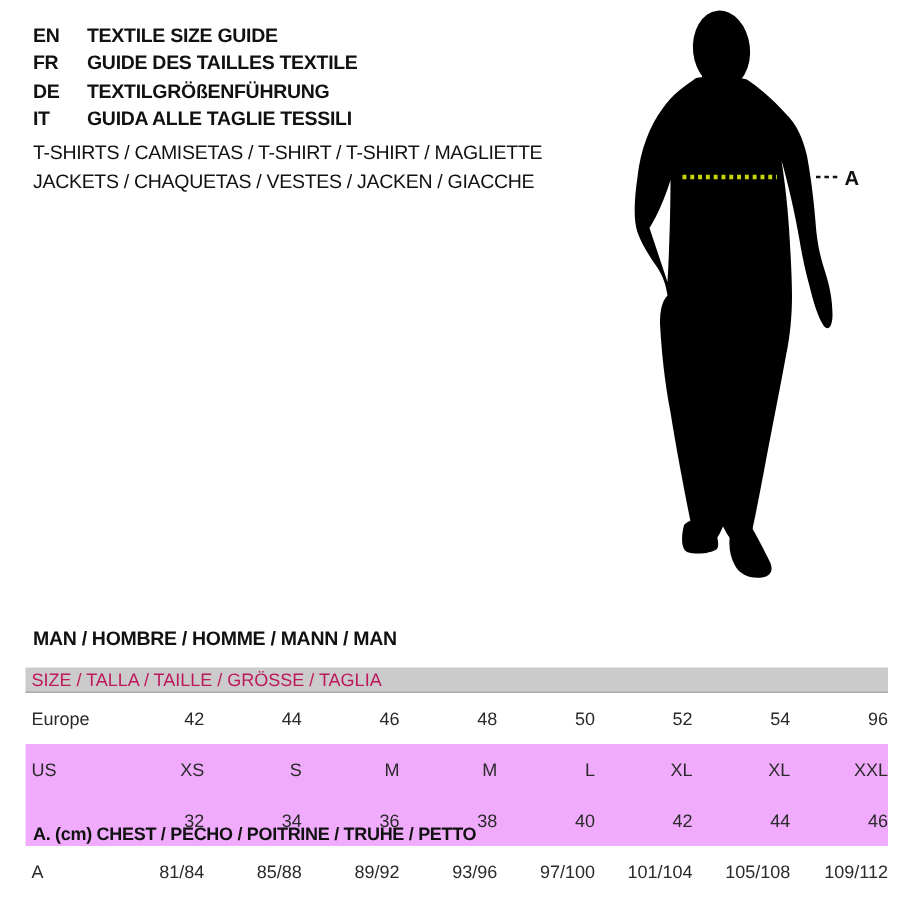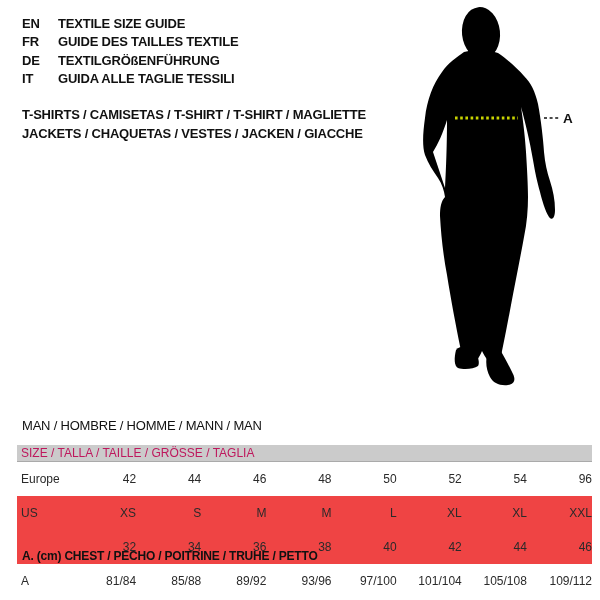--- a/index.html
+++ b/index.html
@@ -5,30 +5,30 @@
   html,body{margin:0;padding:0;background:#fff;}
   .canvas{
     position:relative;width:600px;height:600px;background:#ffffff;overflow:hidden;
     font-family:"Liberation Sans","DejaVu Sans",sans-serif;color:#111;
   }
   
   .lang-list{position:absolute;left:22px;top:15px;font-size:13px;font-weight:700;letter-spacing:-0.2px;line-height:18.3px;}
   .lang-row{display:flex;}
   .lang-code{width:36px;flex:0 0 36px;}
   
-  .products{position:absolute;left:22px;top:105px;font-size:13px;font-weight:700;letter-spacing:-0.2px;line-height:19px;white-space:nowrap;}
+  .products{position:absolute;left:22px;top:92px;font-size:13px;font-weight:400;letter-spacing:-0.2px;line-height:19px;white-space:nowrap;}
   
   .figure-wrap{position:absolute;left:400px;top:0;width:200px;height:400px;}
   
-  .man-heading{position:absolute;left:22px;top:418px;font-size:13px;font-weight:400;letter-spacing:-0.2px;}
+  .man-heading{position:absolute;left:22px;top:418px;font-size:13px;font-weight:700;letter-spacing:-0.2px;}
   
   .size-table{position:absolute;left:17px;top:445px;width:575px;font-size:12px;color:#2a2a2a;}
   .st-header{background:#cbcbcb;height:17px;line-height:17px;padding-left:4px;color:#be185d;border-bottom:1px solid #aaaaaa;box-sizing:border-box;}
   .trow{display:grid;grid-template-columns:54px repeat(8,1fr);height:34px;line-height:17px;align-items:center;}
-  .trow.shade{background:#ef4444;}
+  .trow.shade{background:#f0abfc;}
   .tlabel{padding-left:4px;text-align:left;}
   .tcell{text-align:right;}
   
   .footnote{position:absolute;left:22px;top:549px;font-size:12px;font-weight:700;letter-spacing:-0.2px;}
 </style>
 </head>
 <body>
 
 <div class="canvas">
 

